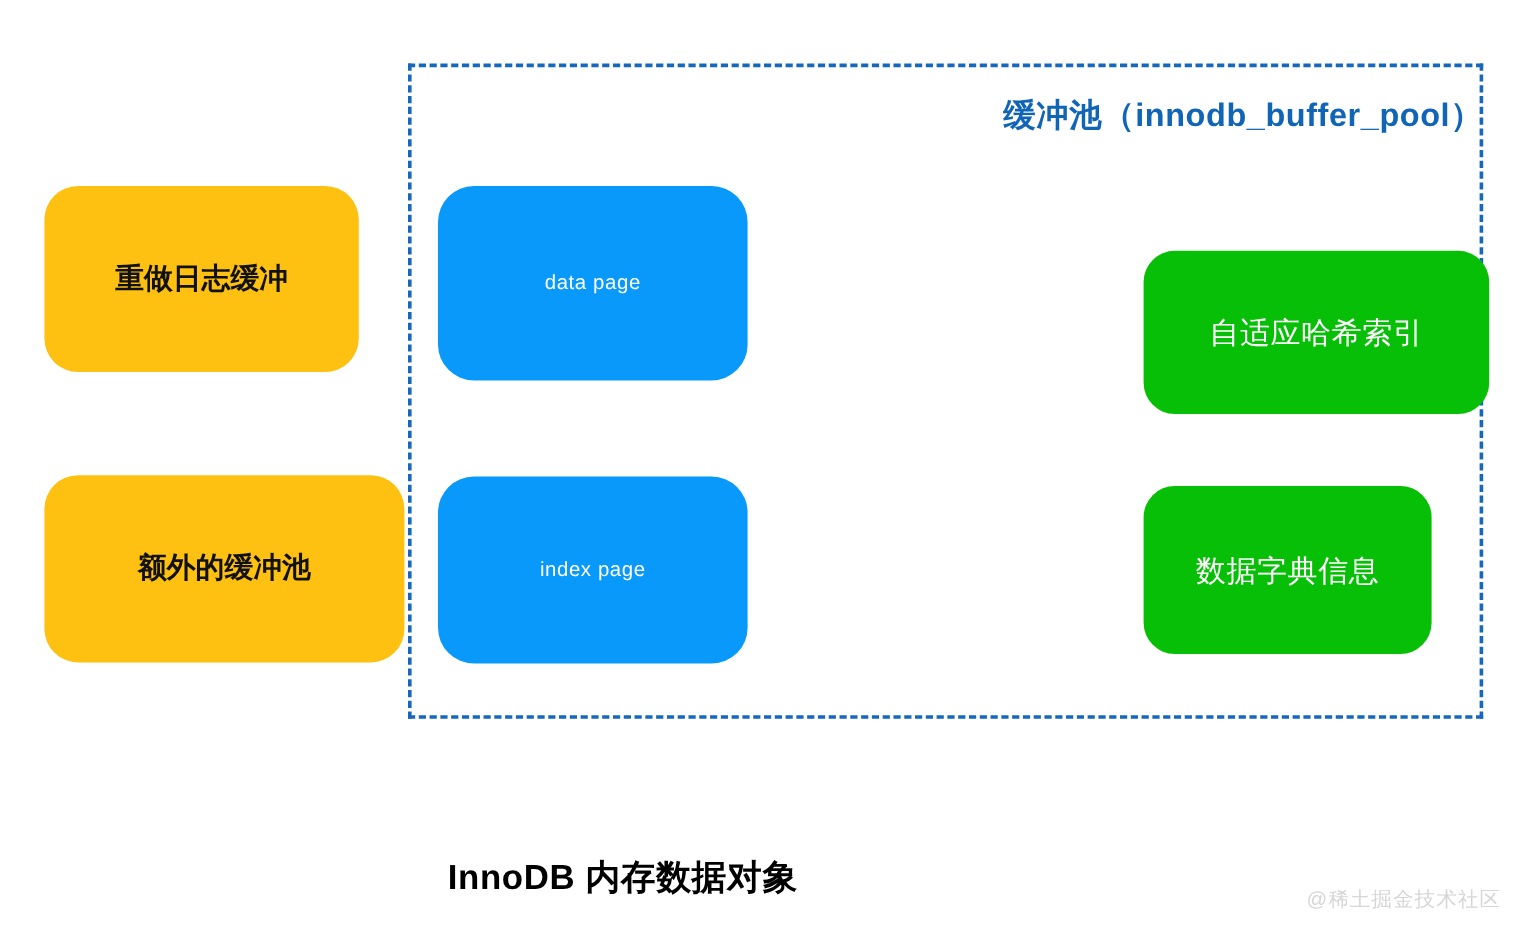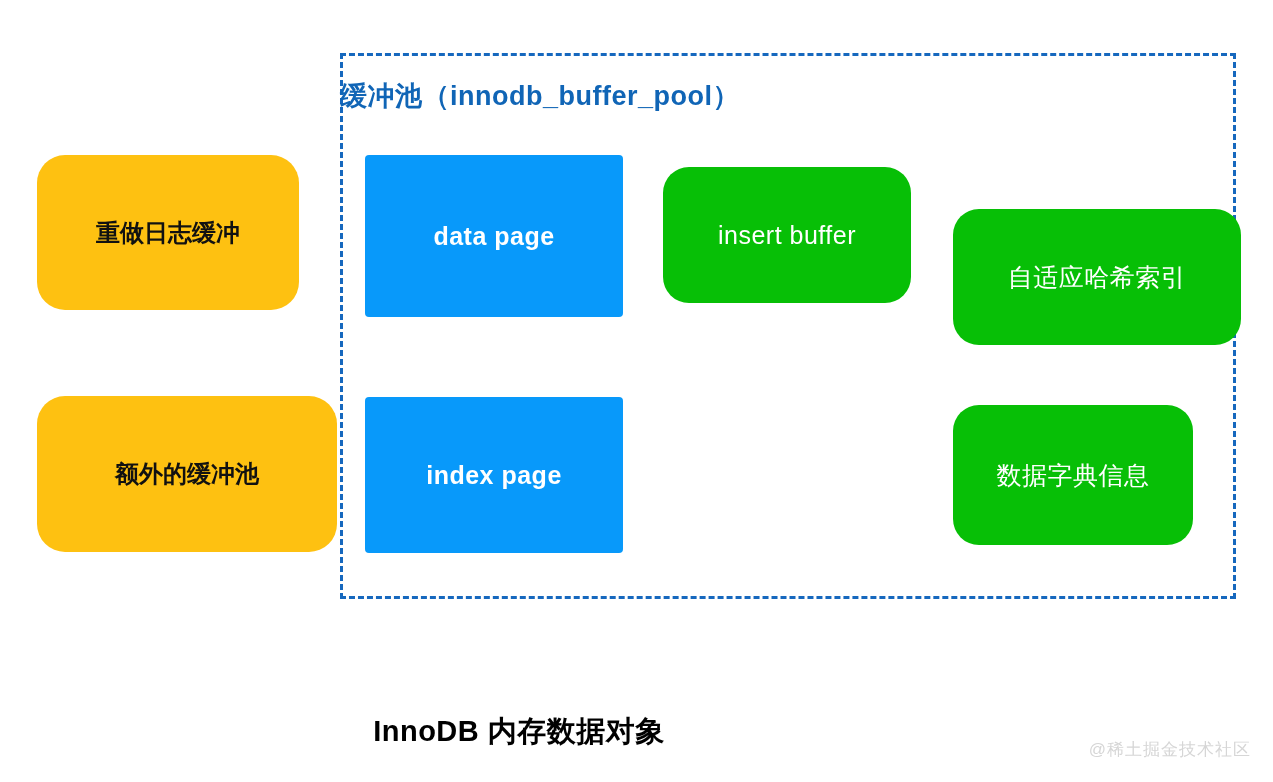--- a/index.html
+++ b/index.html
@@ -20,40 +20,40 @@
   .page{position:absolute;inset:0;background:#ffffff;}
 
   
   .pool{
     position:absolute;left:340px;top:53px;width:896px;height:546px;
     border:3px dashed var(--border-blue);
     background:#ffffff;
   }
   .pool-title{
     position:absolute;left:340px;top:78px;width:896px;
-    text-align:left;
+    text-align:right;
     color:var(--title-blue);
     font-size:27px;font-weight:bold;
     letter-spacing:0.5px;
   }
 
   
   .node{
     position:absolute;display:flex;align-items:center;justify-content:center;
     text-align:center;
   }
   .node .lbl{display:block;}
 
   .yellow{
     background:var(--yellow);border-radius:28px;
     color:var(--text-dark);font-weight:bold;font-size:24px;line-height:42px;
   }
   .blue{
-    background:var(--blue);border-radius:4px;
-    color:#ffffff;font-size:25px;letter-spacing:0.5px;font-weight:bold;
+    background:var(--blue);border-radius:30px;
+    color:#ffffff;font-size:17px;letter-spacing:0.5px;
   }
   .green{
     background:var(--green);border-radius:26px;
     color:#ffffff;font-size:25px;letter-spacing:0.5px;
   }
 
   
   .y1{left:37px;top:155px;width:262px;height:155px;}
   .y2{left:37px;top:396px;width:300px;height:156px;}
   .b1{left:365px;top:155px;width:258px;height:162px;}
@@ -88,23 +88,20 @@
   <div class="node yellow y2">
     <span class="lbl">额外的缓冲池</span>
   </div>
 
   <div class="pool"></div>
   <div class="pool-title">缓冲池（innodb_buffer_pool）</div>
 
   <div class="node blue b1">
     <span class="lbl">data page</span>
   </div>
-  <div class="node green g1">
-    <span class="lbl">insert buffer</span>
-  </div>
   <div class="node green g2">
     <span class="lbl">自适应哈希索引</span>
   </div>
 
   <div class="node blue b2">
     <span class="lbl">index page</span>
   </div>
   <div class="node green g4">
     <span class="lbl">数据字典信息</span>
   </div>

